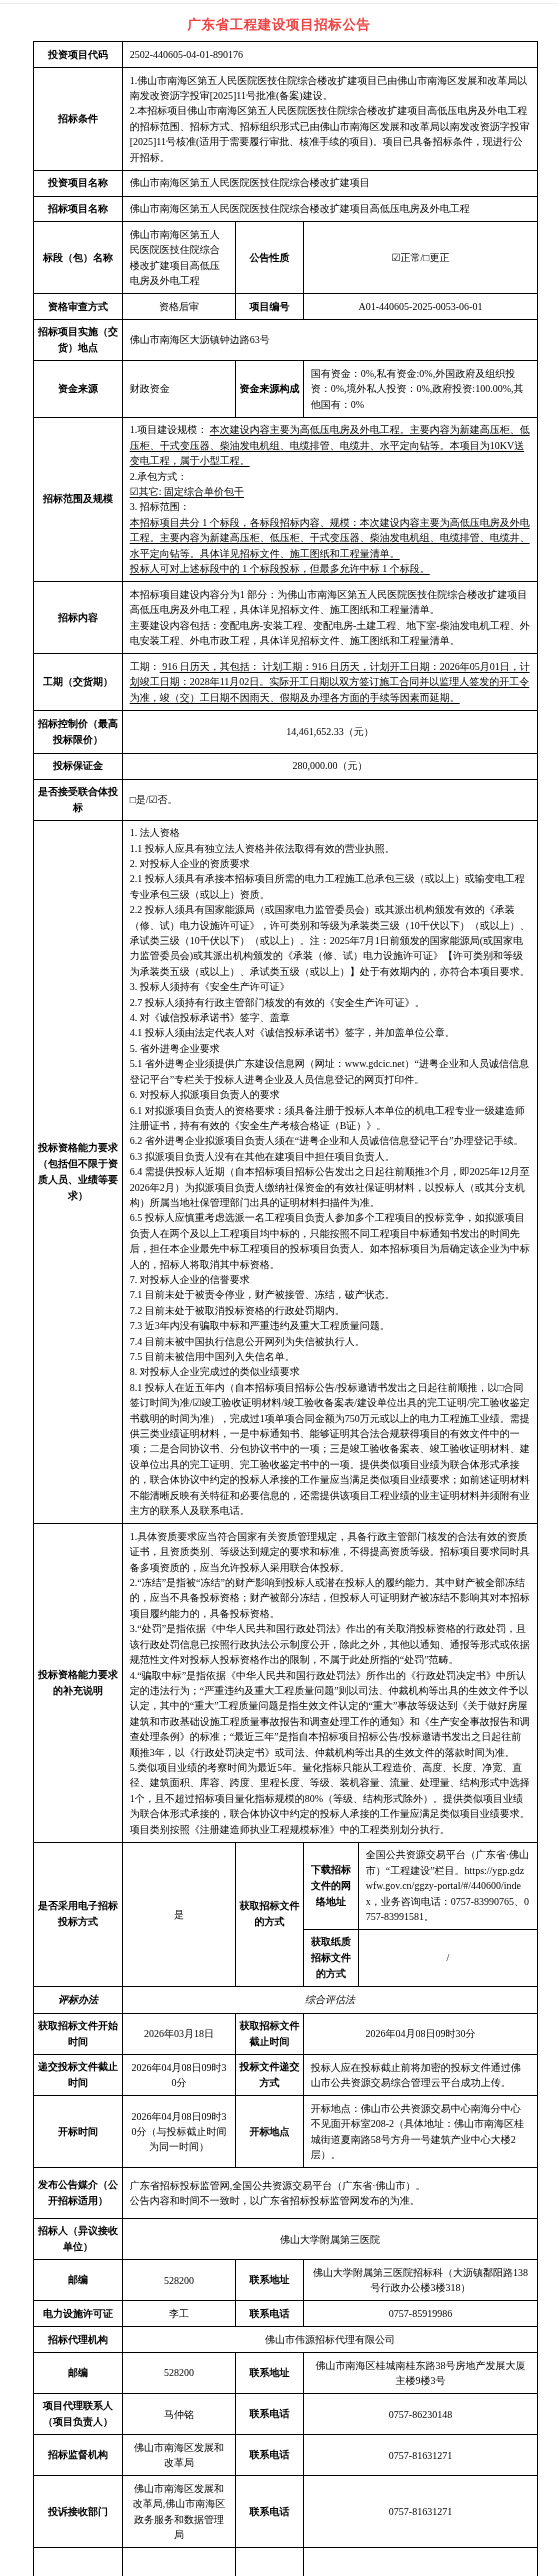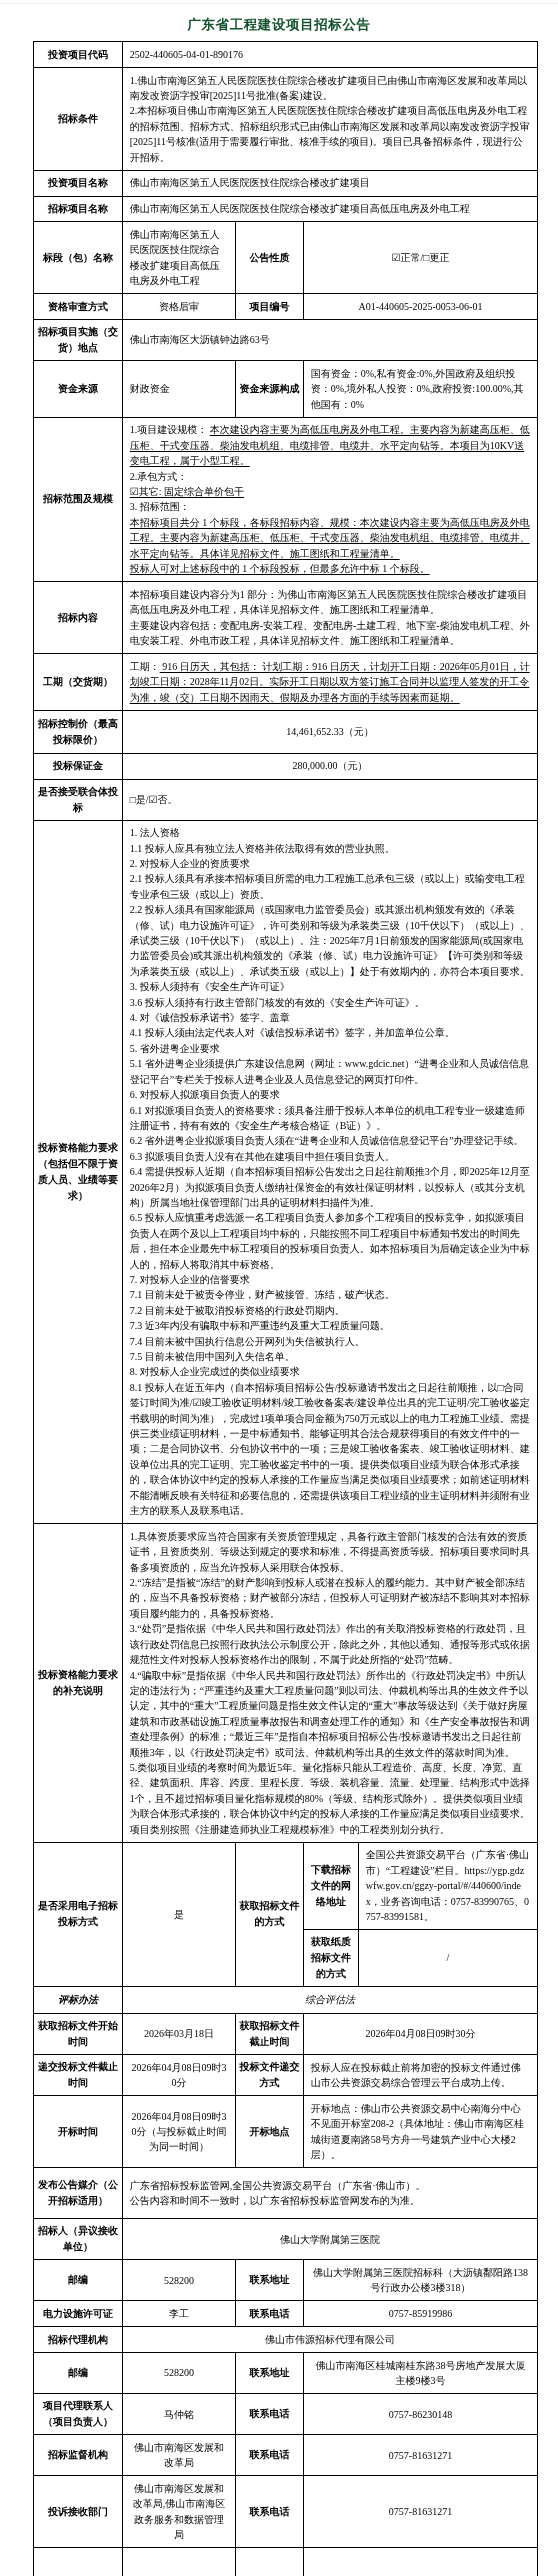--- a/index.html
+++ b/index.html
@@ -1,19 +1,19 @@
 <!DOCTYPE html>
 <html style="font-size:10.7px"><head>
 <meta charset="utf-8">
 <style>
   html, body { margin:0; padding:0; background:#ffffff; }
   body { width:558px; color:#000; }
   .topline { border-top:0.7px solid #ececec; margin-top:3.4px; height:0; }
   .title { font-family:"Liberation Sans", sans-serif; font-weight:bold; font-size:13.4px;
-           text-align:center; margin:11.4px 0 7.4px 0; letter-spacing:0.7px; color:#14532d; }
+           text-align:center; margin:11.4px 0 7.4px 0; letter-spacing:0.7px; color:#ef4444; }
   table.doc { border-collapse:collapse; table-layout:fixed; margin-left:33px; width:504px;
               border:1.3px solid #000; }
   table.doc td { border:0.7px solid #000; vertical-align:middle; word-break:break-all; }
   .lbl { font-family:"Liberation Sans", sans-serif; font-weight:bold; font-size:10px;
          line-height:16px; text-align:center; padding:4px 3.4px; }
   .val { font-family:"Liberation Serif", serif; font-size:10px; line-height:15.4px;
          padding:4.7px 6.7px; text-align:left; }
   .ctr { text-align:center; }
   .para { margin:0; }
   .ul { text-decoration:underline; text-underline-offset:2px; }
@@ -174,21 +174,21 @@
           <td class="lbl">
             <div class="para"><span>投标资格能力要求（包括但不限于资质人员、业绩等要求）</span></div>
           </td>
           <td colspan="4" class="val">
             <div class="para"><span>1. 法人资格</span></div>
             <div class="para"><span>1.1 投标人应具有独立法人资格并依法取得有效的营业执照。</span></div>
             <div class="para"><span>2. 对投标人企业的资质要求</span></div>
             <div class="para"><span>2.1 投标人须具有承接本招标项目所需的电力工程施工总承包三级（或以上）或输变电工程专业承包三级（或以上）资质。</span></div>
             <div class="para"><span>2.2 投标人须具有国家能源局（或国家电力监管委员会）或其派出机构颁发有效的《承装（修、试）电力设施许可证》，许可类别和等级为承装类三级（10千伏以下）（或以上）、承试类三级（10千伏以下）（或以上）。注：2025年7月1日前颁发的国家能源局(或国家电力监管委员会)或其派出机构颁发的《承装（修、试）电力设施许可证》【许可类别和等级为承装类五级（或以上）、承试类五级（或以上）】处于有效期内的，亦符合本项目要求。</span></div>
             <div class="para"><span>3. 投标人须持有《安全生产许可证》</span></div>
-            <div class="para"><span>3.6 投标人须持有行政主管部门核发的有效的《安全生产许可证》。</span></div>
+            <div class="para"><span>2.7 投标人须持有行政主管部门核发的有效的《安全生产许可证》。</span></div>
             <div class="para"><span>4. 对《诚信投标承诺书》签字、盖章</span></div>
             <div class="para"><span>4.1 投标人须由法定代表人对《诚信投标承诺书》签字，并加盖单位公章。</span></div>
             <div class="para"><span>5. 省外进粤企业要求</span></div>
             <div class="para"><span>5.1 省外进粤企业须提供广东建设信息网（网址：www.gdcic.net）“进粤企业和人员诚信信息登记平台”专栏关于投标人进粤企业及人员信息登记的网页打印件。</span></div>
             <div class="para"><span>6. 对投标人拟派项目负责人的要求</span></div>
             <div class="para"><span>6.1 对拟派项目负责人的资格要求：须具备注册于投标人本单位的机电工程专业一级建造师注册证书，持有有效的《安全生产考核合格证（B证）》。</span></div>
             <div class="para"><span>6.2 省外进粤企业拟派项目负责人须在“进粤企业和人员诚信信息登记平台”办理登记手续。</span></div>
             <div class="para"><span>6.3 拟派项目负责人没有在其他在建项目中担任项目负责人。</span></div>
             <div class="para"><span>6.4 需提供投标人近期（自本招标项目招标公告发出之日起往前顺推3个月，即2025年12月至2026年2月）为拟派项目负责人缴纳社保资金的有效社保证明材料，以投标人（或其分支机构）所属当地社保管理部门出具的证明材料扫描件为准。</span></div>
             <div class="para"><span>6.5 投标人应慎重考虑选派一名工程项目负责人参加多个工程项目的投标竞争，如拟派项目负责人在两个及以上工程项目均中标的，只能按照不同工程项目中标通知书发出的时间先后，担任本企业最先中标工程项目的投标项目负责人。如本招标项目为后确定该企业为中标人的，招标人将取消其中标资格。</span></div>

